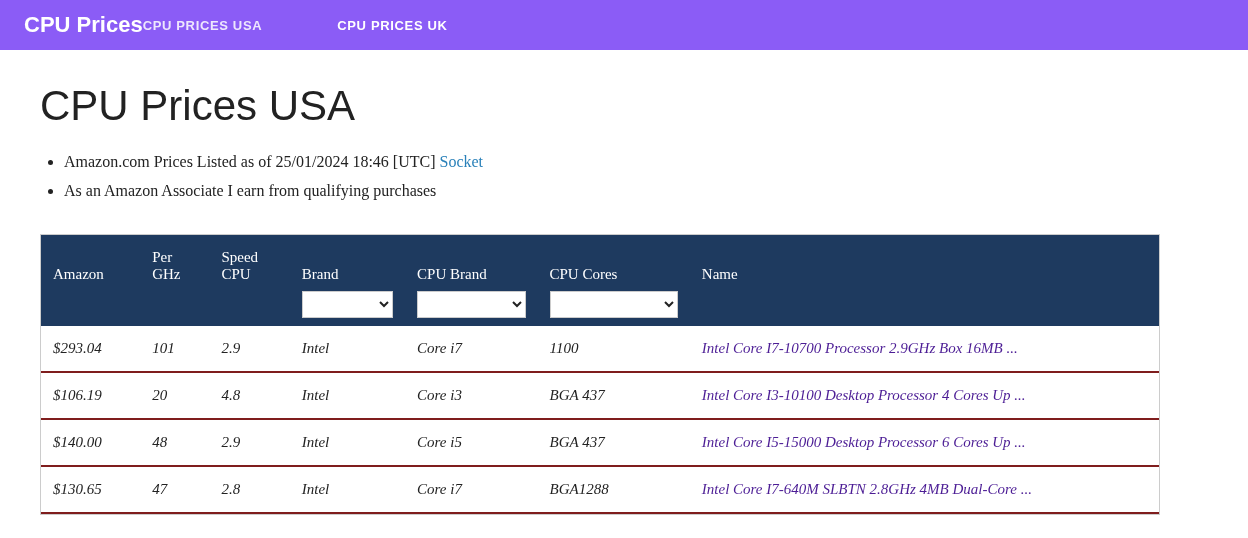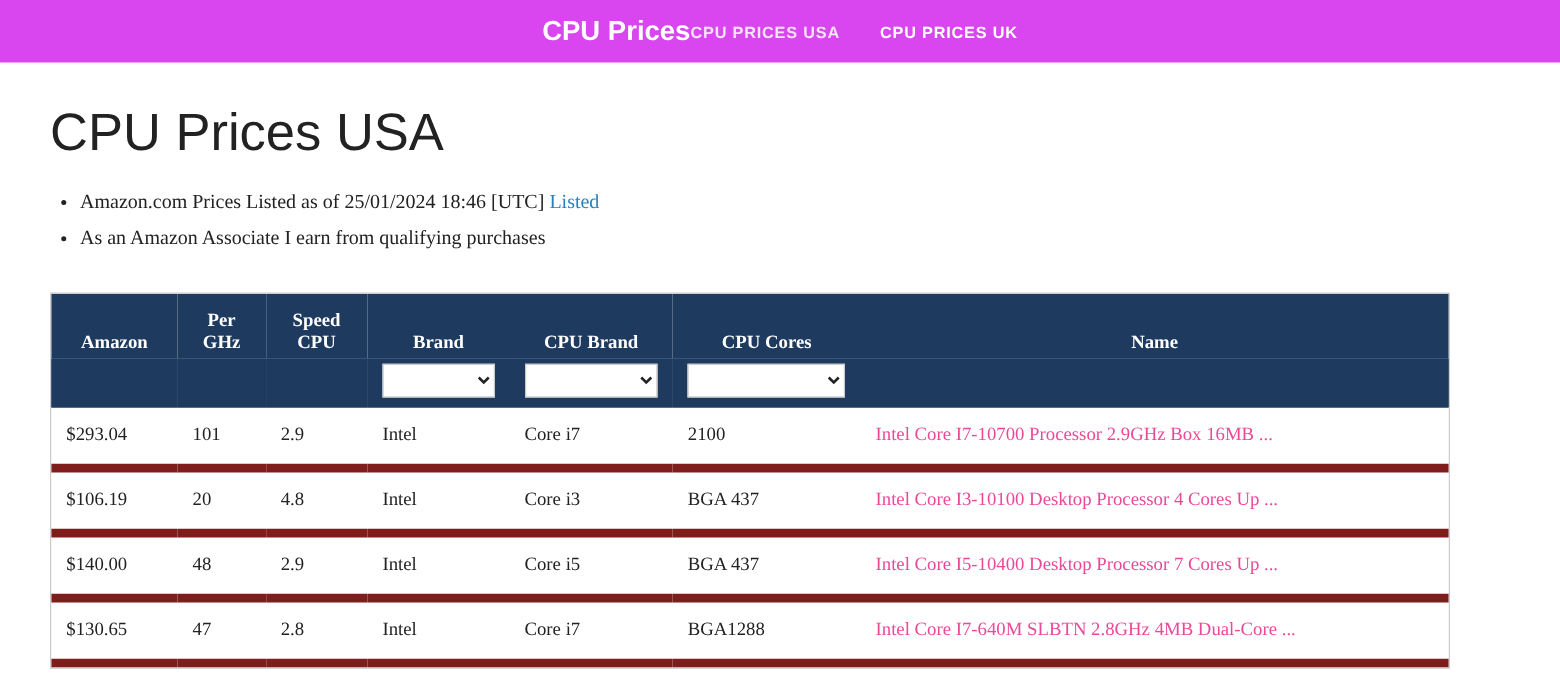--- a/index.html
+++ b/index.html
@@ -1,24 +1,24 @@
 <!DOCTYPE html>
 <html><head>
   <meta charset="utf-8">
   <style>
     * { box-sizing: border-box; margin: 0; padding: 0; }
     body { font-family: Georgia, 'Times New Roman', serif; background: #fff; color: #222; font-size: 16px; }
 
     
     .header {
-      background: #d946ef;
+      background: #8b5cf6;
       padding: 12px 24px;
       display: flex;
       align-items: center;
-      justify-content: center;
+      justify-content: flex-start;
     }
     .header-title {
       color: #fff;
       font-size: 22px;
       font-weight: bold;
       font-family: Arial, sans-serif;
     }
     .header-nav {
       display: flex;
       gap: 32px;
@@ -29,20 +29,21 @@
       font-weight: bold;
       font-family: Arial, sans-serif;
       letter-spacing: 0.05em;
       text-decoration: none;
       cursor: pointer;
       opacity: 0.85;
     }
     .nav-link.active {
       opacity: 1;
       text-decoration: none;
+      margin-left: 43px;
     }
 
     
     .main {
       padding: 32px 40px 20px 40px;
       max-width: 1200px;
     }
 
     .page-title {
       font-size: 42px;
@@ -78,66 +79,66 @@
       border-collapse: collapse;
       font-family: Georgia, serif;
       font-size: 15px;
     }
     thead tr {
       background: #1e3a5f;
       color: #fff;
     }
     thead tr.header-row td {
       padding: 14px 12px 4px 12px;
-      font-weight: bold;
+      font-weight: normal;
       vertical-align: bottom;
-      text-align: center;
     }
     thead tr.filter-row td {
       padding: 4px 12px 8px 12px;
       background: #1e3a5f;
     }
     thead tr.filter-row select {
       width: 100%;
       padding: 4px 6px;
       font-size: 13px;
       border: 1px solid #ccc;
       background: #fff;
       color: #222;
     }
     tbody tr {
-      border-bottom: 7px solid #7f1d1d;
+      border-bottom: 2px solid #7f1d1d;
+      font-style: italic;
     }
     tbody tr td {
       padding: 14px 12px;
       vertical-align: middle;
     }
     .link-cell {
-      color: #ec4899;
+      color: #4c1d95;
       cursor: pointer;
     }
   </style>
 </head>
 <body>
 
 <header class="header">
   <span class="header-title">CPU Prices</span>
   <nav class="header-nav">
     <a class="nav-link">CPU PRICES USA</a>
     <a class="nav-link active">CPU PRICES UK</a>
   </nav>
 </header>
 
 <div class="main">
   <h1 class="page-title">CPU Prices USA</h1>
 
   <ul class="info-list">
     <li>
       <span>Amazon.com Prices Listed as of 25/01/2024 18:46 [UTC]</span>
-      <a class="details-link">Listed</a>
+      <a class="details-link">Socket</a>
     </li>
     <li>As an Amazon Associate I earn from qualifying purchases</li>
   </ul>
 
   <div class="table-wrapper">
     <table>
       <thead>
         <tr class="header-row">
           <td>Amazon</td>
           <td>Per<br>GHz</td>
@@ -177,40 +178,40 @@
           <td></td>
         </tr>
       </thead>
       <tbody id="table-body">
       <tr>
             <td>$293.04</td>
             <td>101</td>
             <td>2.9</td>
             <td>Intel</td>
             <td>Core i7</td>
-            <td>2100</td>
+            <td>1100</td>
             <td class="link-cell">Intel Core I7-10700 Processor 2.9GHz Box 16MB ...</td>
           </tr>
           <tr>
             <td>$106.19</td>
             <td>20</td>
             <td>4.8</td>
             <td>Intel</td>
             <td>Core i3</td>
             <td>BGA 437</td>
             <td class="link-cell">Intel Core I3-10100 Desktop Processor 4 Cores Up ...</td>
           </tr>
           <tr>
             <td>$140.00</td>
             <td>48</td>
             <td>2.9</td>
             <td>Intel</td>
             <td>Core i5</td>
             <td>BGA 437</td>
-            <td class="link-cell">Intel Core I5-10400 Desktop Processor 7 Cores Up ...</td>
+            <td class="link-cell">Intel Core I5-15000 Desktop Processor 6 Cores Up ...</td>
           </tr>
           <tr>
             <td>$130.65</td>
             <td>47</td>
             <td>2.8</td>
             <td>Intel</td>
             <td>Core i7</td>
             <td>BGA1288</td>
             <td class="link-cell">Intel Core I7-640M SLBTN 2.8GHz 4MB Dual-Core ...</td>
           </tr>

